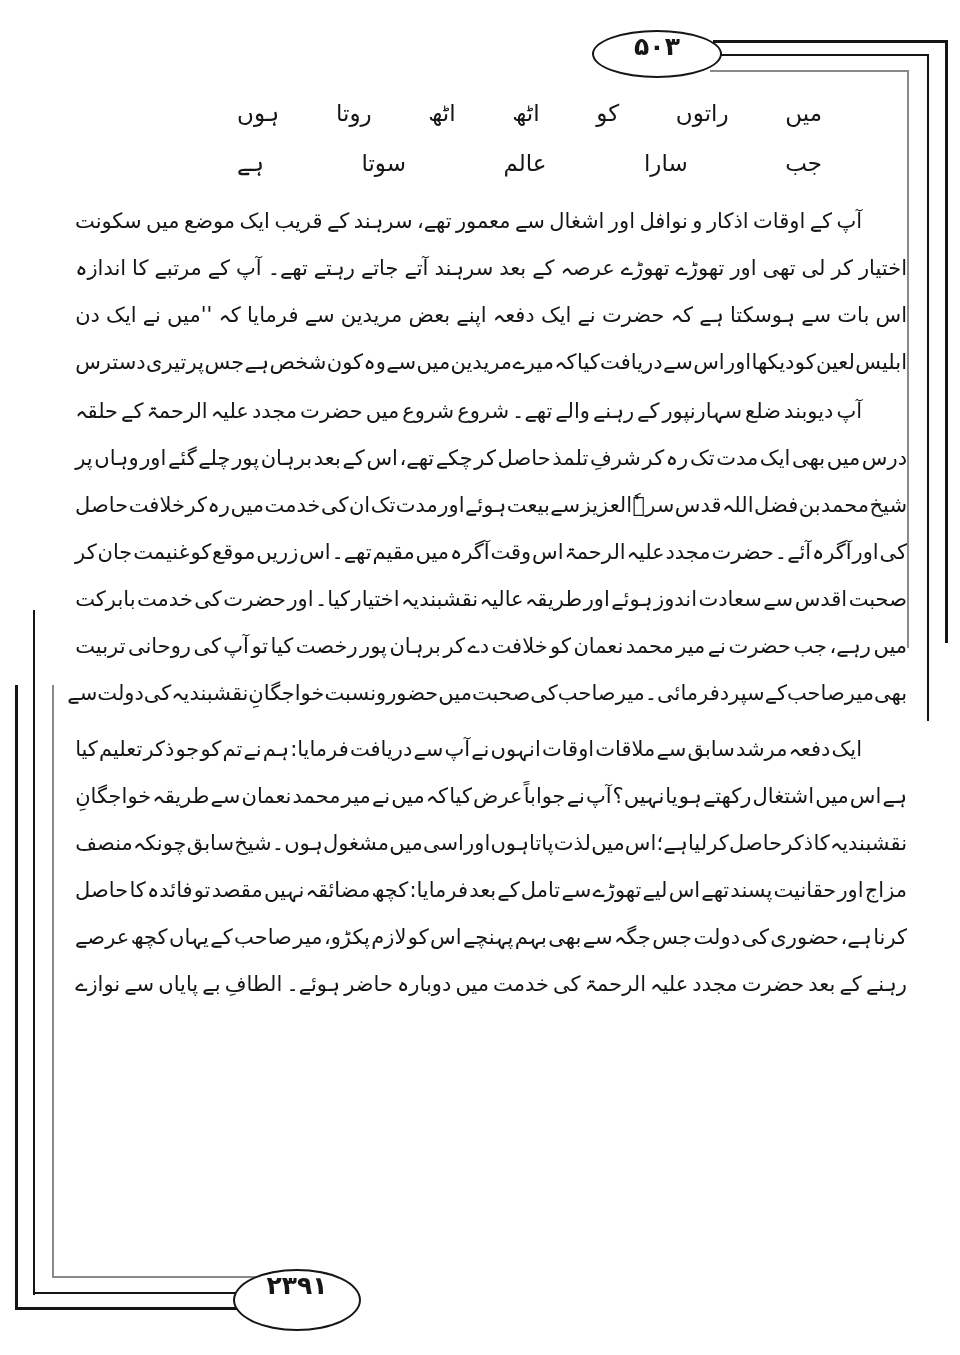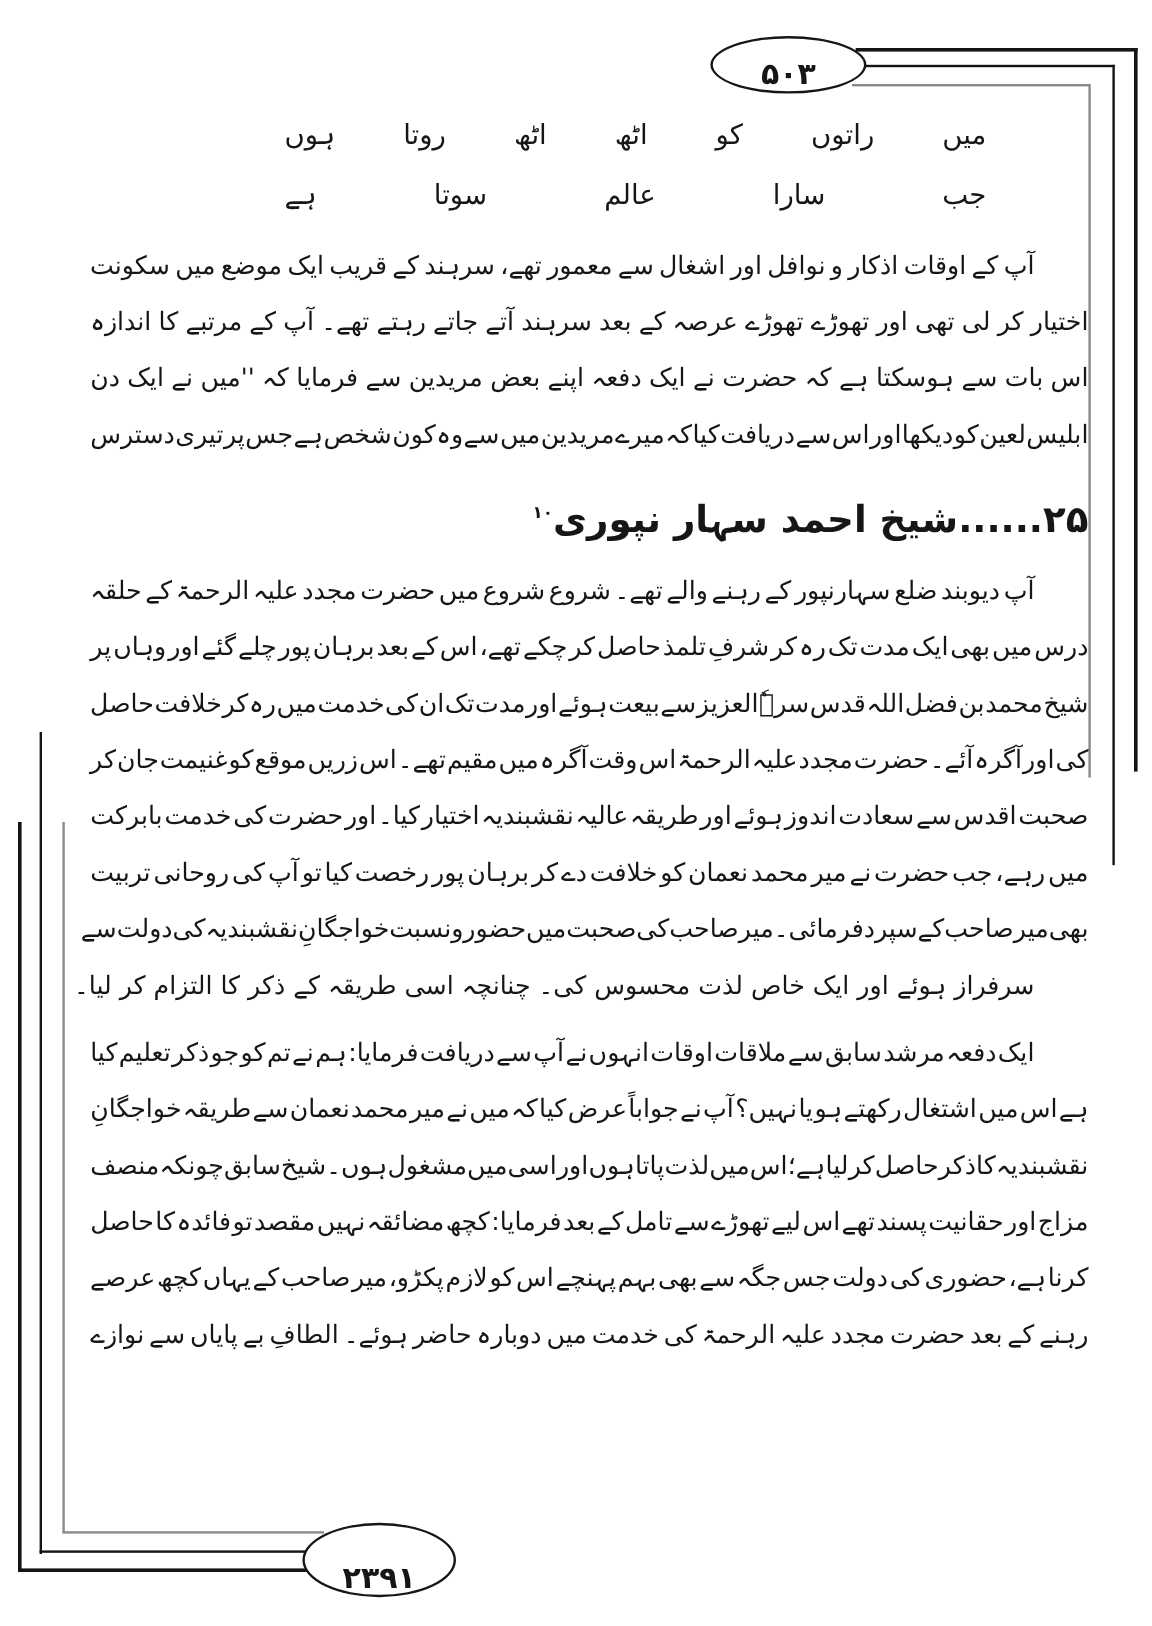--- a/index.html
+++ b/index.html
@@ -8,21 +8,21 @@
     background:#ffffff; overflow:hidden;
     font-family:"DejaVu Sans", sans-serif;
     color:#161616; direction:rtl;
   }
   
   .bline{position:absolute; background:#151515;}
   .bline.light{background:#8a8a8a;}
   
   .cartouche{
     position:absolute; border:2.5px solid #161616; border-radius:50%;
-    background:#ffffff; display:flex; align-items:flex-end; justify-content:center;
+    background:#ffffff; display:flex; align-items:flex-start; justify-content:center;
     font-size:25px; font-weight:bold; letter-spacing:2px; z-index:5;
   }
   
   .content{position:absolute; top:88px; left:75px; width:832px;}
   
   .poem{margin:0 85px 0 162px; font-size:23px;}
   .poem-line{display:flex; justify-content:space-between; line-height:50px;}
   
   .para{font-size:21px;}
   .p1{margin-top:10px;} .p2{margin-top:6px;}
@@ -55,21 +55,21 @@
   <div class="bline" style="top:610px; left:33px;  width:2px;  height:685px;"></div>
   <div class="bline light" style="top:685px; left:52px;  width:2px;  height:592px;"></div>
 
   <div class="bline" style="top:1307px; left:15px; width:245px; height:3px;"></div>
   <div class="bline" style="top:1292px; left:33px; width:233px; height:2px;"></div>
   <div class="bline light" style="top:1276px; left:52px; width:218px; height:2px;"></div>
 
   <div class="cartouche" style="top:30px; left:592px; width:126px; height:44px;">
     <span>۵۰۳</span>
   </div>
-  <div class="cartouche" style="top:1269px; left:252px; width:124px; height:58px;">
+  <div class="cartouche" style="top:1269px; left:233px; width:124px; height:58px;">
     <span>۲۳۹۱</span>
   </div>
 
   <div class="content">
     <div class="poem">
         <div class="poem-line">
           <span>میں</span>
           <span>راتوں</span>
           <span>کو</span>
           <span>اٹھ</span>
@@ -168,23 +168,20 @@
           <span>وہ</span>
           <span>کون</span>
           <span>شخص</span>
           <span>ہے</span>
           <span>جس</span>
           <span>پر</span>
           <span>تیری</span>
           <span>دسترس</span>
         </div>
       </div>
-    <div class="heading">
-      <span>۲۵......شیخ احمد سہار نپوری</span><sup>۱۰</sup>
-    </div>
     <div class="para p3">
         <div class="tline fill indent">
           <span>آپ</span>
           <span>دیوبند</span>
           <span>ضلع</span>
           <span>سہارنپور</span>
           <span>کے</span>
           <span>رہنے</span>
           <span>والے</span>
           <span>تھے۔</span>
@@ -327,21 +324,20 @@
           <span>میں</span>
           <span>حضور</span>
           <span>و</span>
           <span>نسبت</span>
           <span>خواجگانِ</span>
           <span>نقشبندیہ</span>
           <span>کی</span>
           <span>دولت</span>
           <span>سے</span>
         </div>
-        <div class="tline endline indent">سرفراز ہوئے اور ایک خاص لذت محسوس کی۔ چنانچہ اسی طریقہ کے ذکر کا التزام کر لیا۔</div>
       </div>
     <div class="para p4">
         <div class="tline fill indent">
           <span>ایک</span>
           <span>دفعہ</span>
           <span>مرشد</span>
           <span>سابق</span>
           <span>سے</span>
           <span>ملاقات</span>
           <span>اوقات</span>

